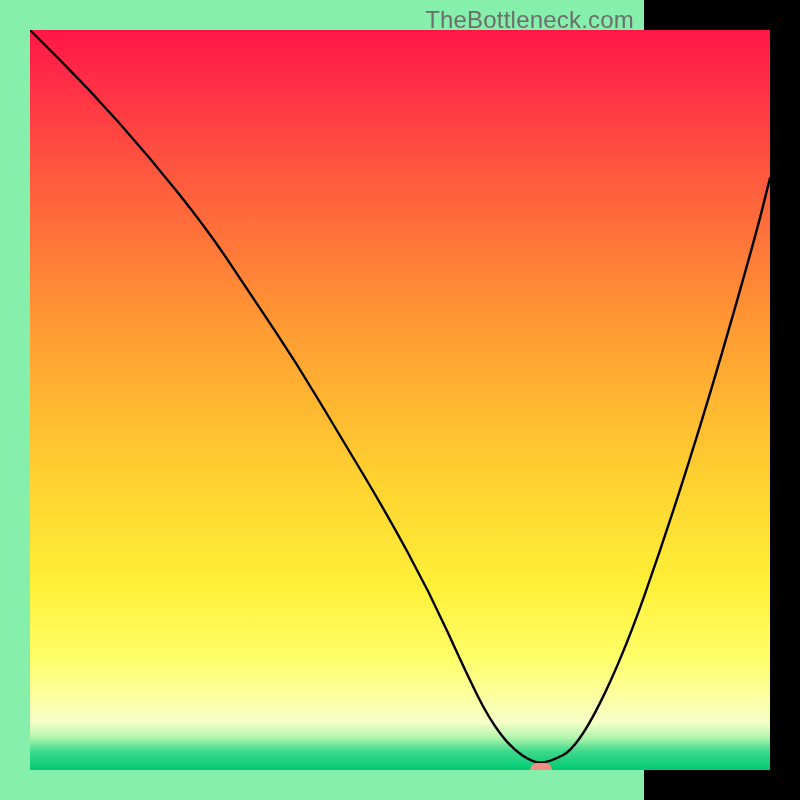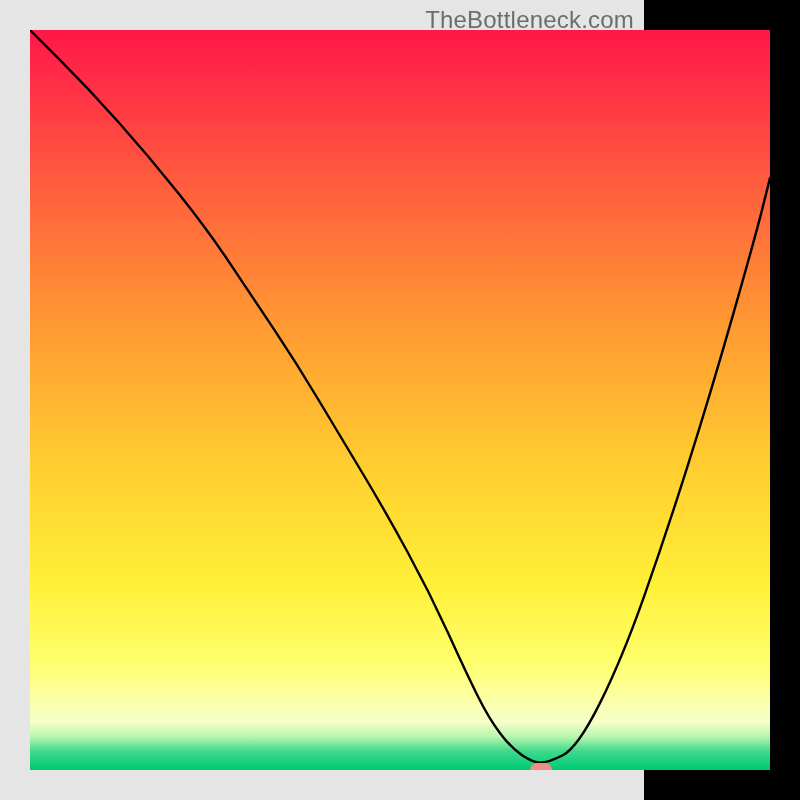--- a/index.html
+++ b/index.html
@@ -8,21 +8,21 @@
     width: 800px;
     height: 800px;
     background: #000;
     font-family: Arial, Helvetica, sans-serif;
     overflow: hidden;
   }
   .frame {
     position: relative;
     width: 644px;
     height: 800px;
-    background: #e5e5e5;
+    background: #86efac;
   }
   .watermark {
     position: absolute;
     top: 6px;
     right: 10px;
     color: #6d6d6d;
     font-size: 24px;
     letter-spacing: 0.2px;
     z-index: 30;
   }

